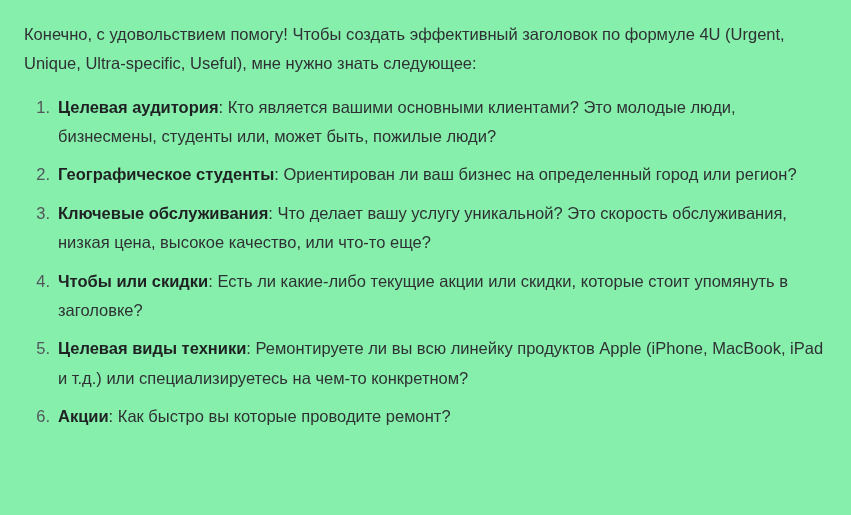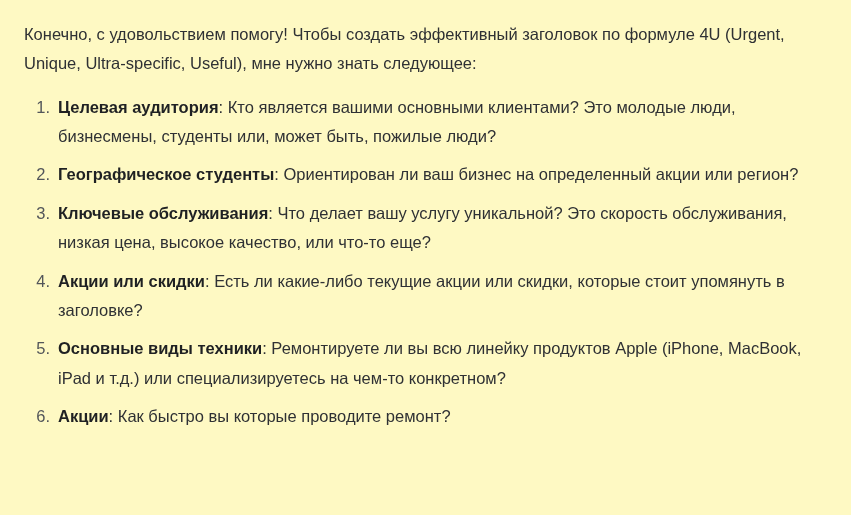--- a/index.html
+++ b/index.html
@@ -12,21 +12,21 @@
     background: #f7f7f8;
     font-family: "Liberation Sans", sans-serif;
     color: #2f3134;
     overflow: hidden;
   }
   .page {
     box-sizing: border-box;
     width: 851px;
     height: 515px;
     padding: 20px 16px 10px 24px;
-    background: #fef9c3;
+    background: #86efac;
   }
   .intro {
     font-size: 16.5px;
     line-height: 1.78;
     color: #2f3134;
     margin: 0 0 14px 0;
     max-width: 810px;
   }
   ol.list {
     list-style: none;
@@ -71,36 +71,36 @@
 
   <ol class="list">
 
     <li>
       <span class="marker">1.</span>
       <span class="term">Целевая аудитория</span><span class="rest">: Кто является вашими основными клиентами? Это молодые люди, бизнесмены, студенты или, может быть, пожилые люди?</span>
     </li>
 
     <li>
       <span class="marker">2.</span>
-      <span class="term">Географическое студенты</span><span class="rest">: Ориентирован ли ваш бизнес на определенный акции или регион?</span>
+      <span class="term">Географическое студенты</span><span class="rest">: Ориентирован ли ваш бизнес на определенный город или регион?</span>
     </li>
 
     <li>
       <span class="marker">3.</span>
       <span class="term">Ключевые обслуживания</span><span class="rest">: Что делает вашу услугу уникальной? Это скорость обслуживания, низкая цена, высокое качество, или что-то еще?</span>
     </li>
 
     <li>
       <span class="marker">4.</span>
-      <span class="term">Акции или скидки</span><span class="rest">: Есть ли какие-либо текущие акции или скидки, которые стоит упомянуть в заголовке?</span>
+      <span class="term">Чтобы или скидки</span><span class="rest">: Есть ли какие-либо текущие акции или скидки, которые стоит упомянуть в заголовке?</span>
     </li>
 
     <li>
       <span class="marker">5.</span>
-      <span class="term">Основные виды техники</span><span class="rest">: Ремонтируете ли вы всю линейку продуктов Apple (iPhone, MacBook, iPad и т.д.) или специализируетесь на чем-то конкретном?</span>
+      <span class="term">Целевая виды техники</span><span class="rest">: Ремонтируете ли вы всю линейку продуктов Apple (iPhone, MacBook, iPad и т.д.) или специализируетесь на чем-то конкретном?</span>
     </li>
 
     <li>
       <span class="marker">6.</span>
       <span class="term">Акции</span><span class="rest">: Как быстро вы которые проводите ремонт?</span>
     </li>
 
   </ol>
 
 </div>

